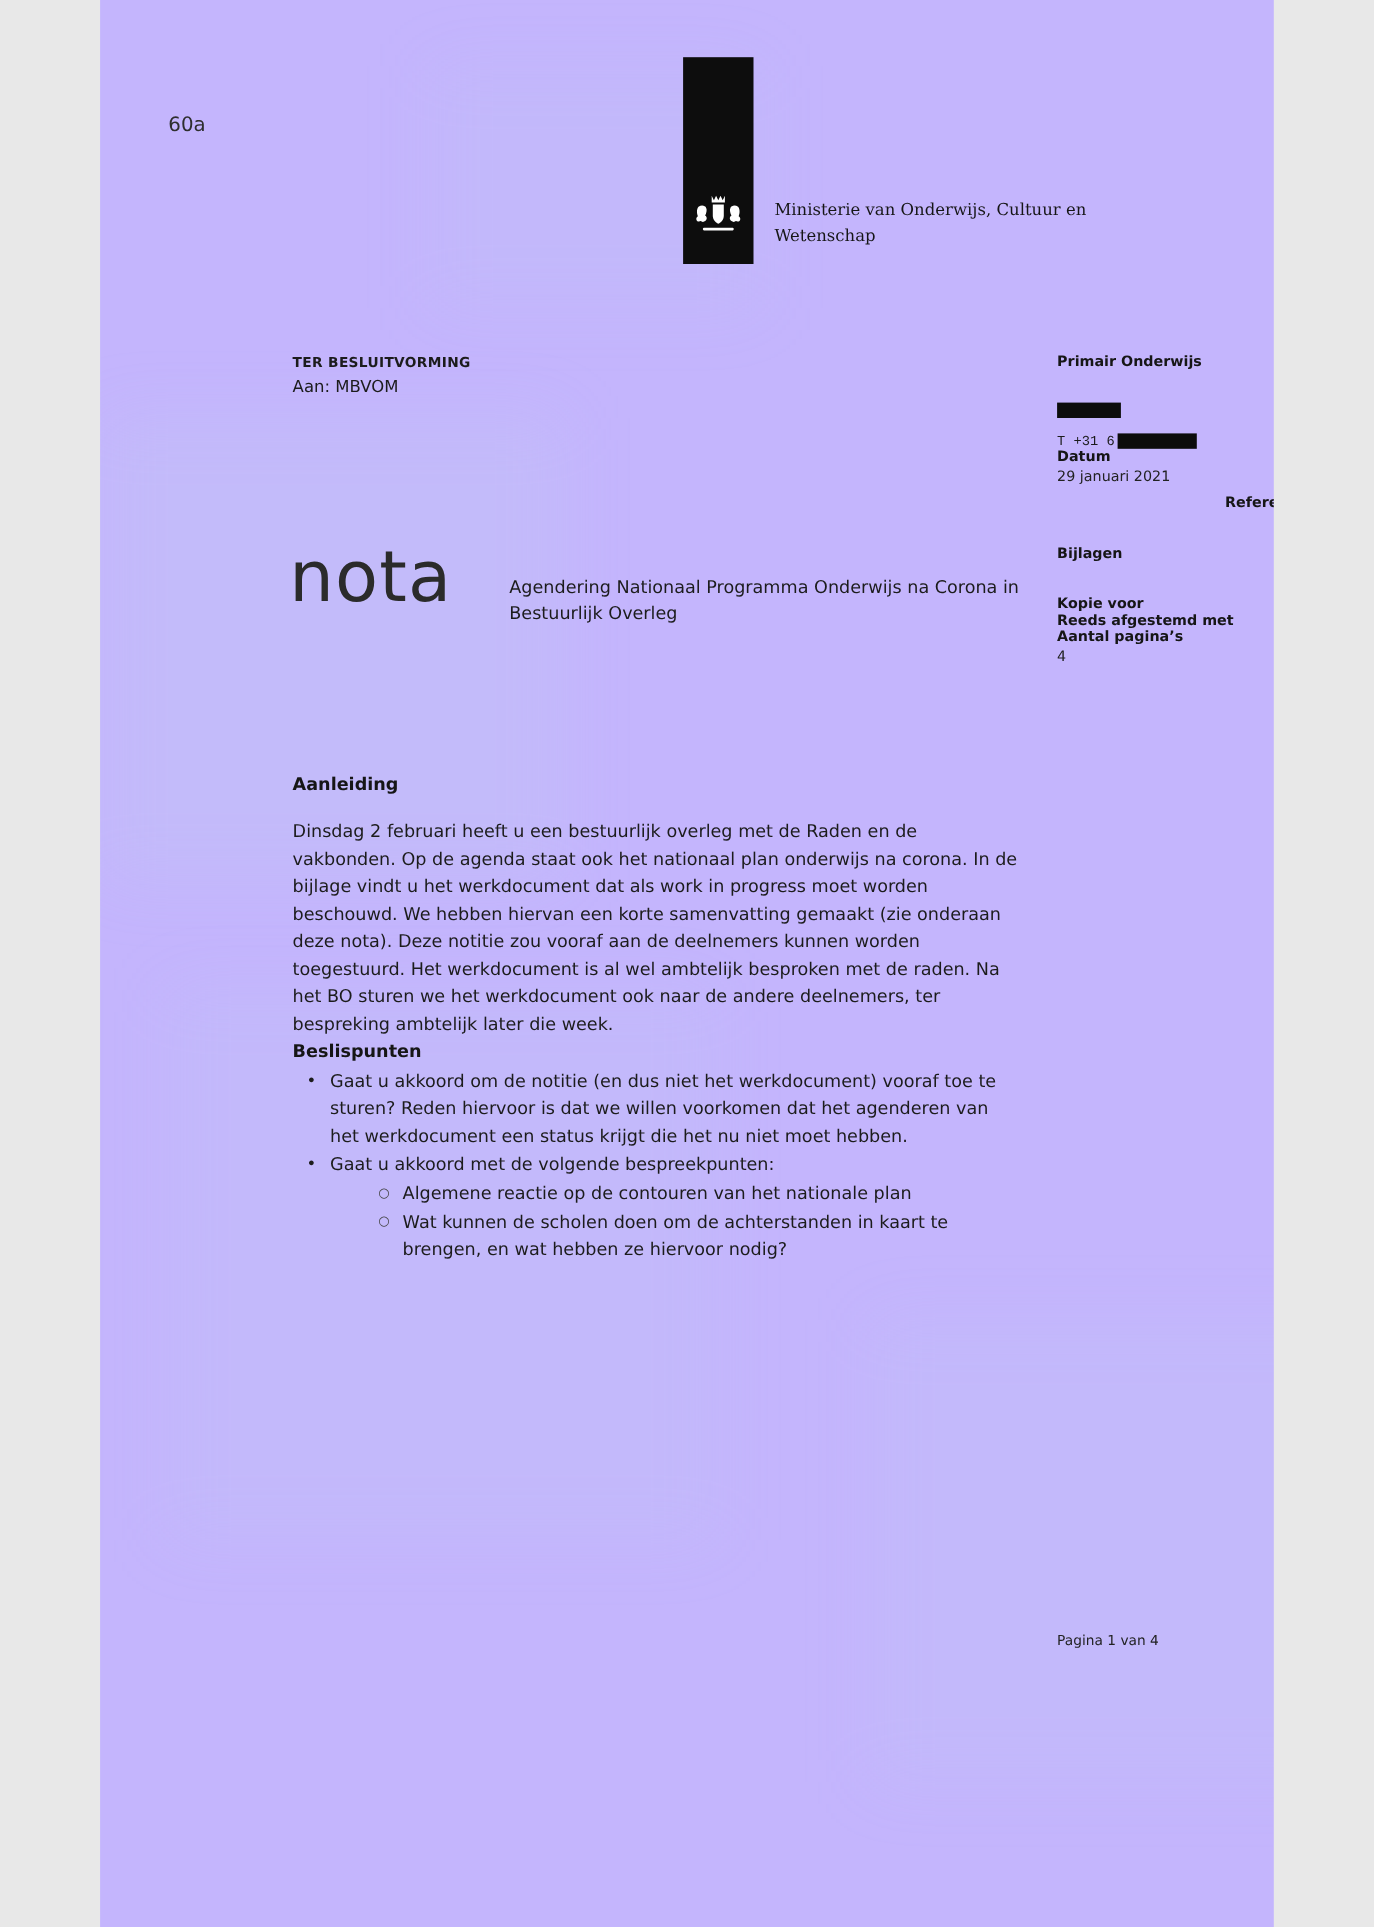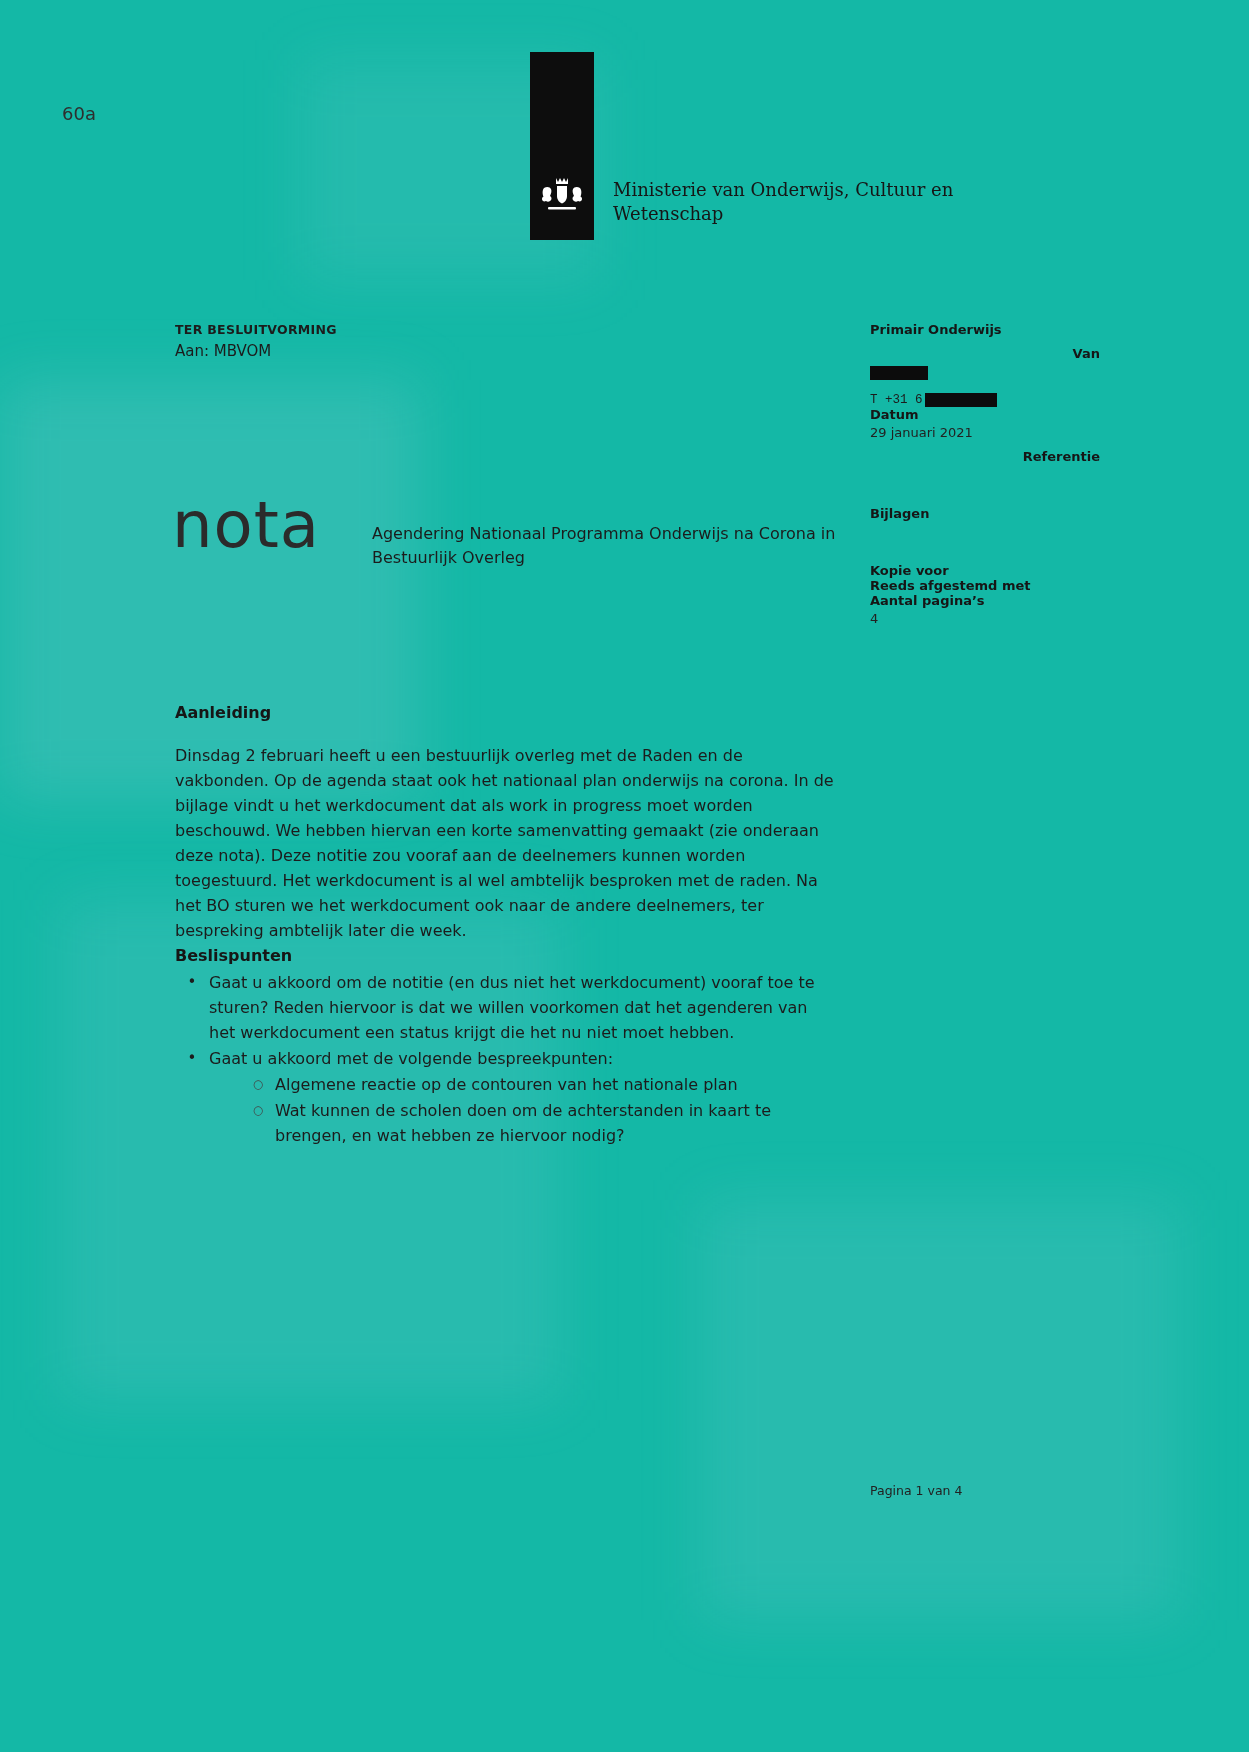--- a/index.html
+++ b/index.html
@@ -2,24 +2,24 @@
 <html><head>
 <meta charset="utf-8">
 <style>
   html, body {
     margin: 0;
     padding: 0;
     background: #e8e8e8;
   }
   .page {
     position: relative;
-    width: 1249px;
+    width: 1067px;
     height: 1752px;
     margin: 0 auto;
-    background: #14b8a6;
+    background: #c4b5fd;
     overflow: hidden;
     font-family: "DejaVu Sans", "Liberation Sans", sans-serif;
     color: #1c1c1c;
   }
   
   .scan-patch { position: absolute; pointer-events: none; filter: blur(30px); }
   .p1 { left: 0px;   top: 380px;  width: 420px; height: 420px; background: rgba(190,215,235,0.16); }
   .p2 { left: 60px;  top: 900px;  width: 500px; height: 500px; background: rgba(190,215,235,0.12); }
   .p3 { left: 700px; top: 1200px; width: 480px; height: 420px; background: rgba(190,215,235,0.12); }
   .p4 { left: 300px; top: 60px;   width: 300px; height: 220px; background: rgba(190,215,235,0.10); }
@@ -34,21 +34,21 @@
     position: absolute; left: 530px; top: 52px;
     width: 64px; height: 188px;
     background: #0d0d0d;
     display: flex; flex-direction: column;
     justify-content: flex-end; align-items: center;
     padding-bottom: 20px; box-sizing: border-box;
   }
   .ministry-name {
     position: absolute; left: 613px; top: 178px;
     font-family: "DejaVu Serif", "Liberation Serif", serif;
-    font-size: 18px; line-height: 24px; color: #161616;
+    font-size: 15px; line-height: 24px; color: #161616;
   }
 
   
   .classification {
     position: absolute; left: 175px; top: 322px;
     font-size: 12.5px; font-weight: bold; letter-spacing: 0.3px;
   }
   .addressee {
     position: absolute; left: 175px; top: 342px;
     font-size: 15px;
@@ -70,21 +70,21 @@
     position: absolute; left: 870px; top: 322px; width: 230px;
     font-size: 13px;
   }
   .sb-label { font-weight: bold; color: #161616; }
   .sb-value { font-weight: normal; color: #222; margin-top: 3px; }
   .redaction-bar { background: #0c0c0c; display: inline-block; }
   .bar-van { width: 58px; height: 14px; margin-top: 5px; }
   .bar-phone { width: 72px; height: 14px; vertical-align: middle; margin-left: 2px; }
   .sb-gap-sm { margin-top: 9px; text-align: right; }
   .sb-gap-md { }
-  .sb-gap-lg { margin-top: 42px; }
+  .sb-gap-lg { margin-top: 31px; }
   .phone-row { margin-top: 10px; font-size: 12.5px; font-family: Liberation Mono, monospace; }
 
   
   .content {
     position: absolute; left: 175px; top: 700px; width: 660px;
     font-size: 16px; line-height: 25px;
   }
   .content h3 {
     margin: 0 0 2px 0; font-size: 16px; font-weight: bold; color: #161616;
   }

